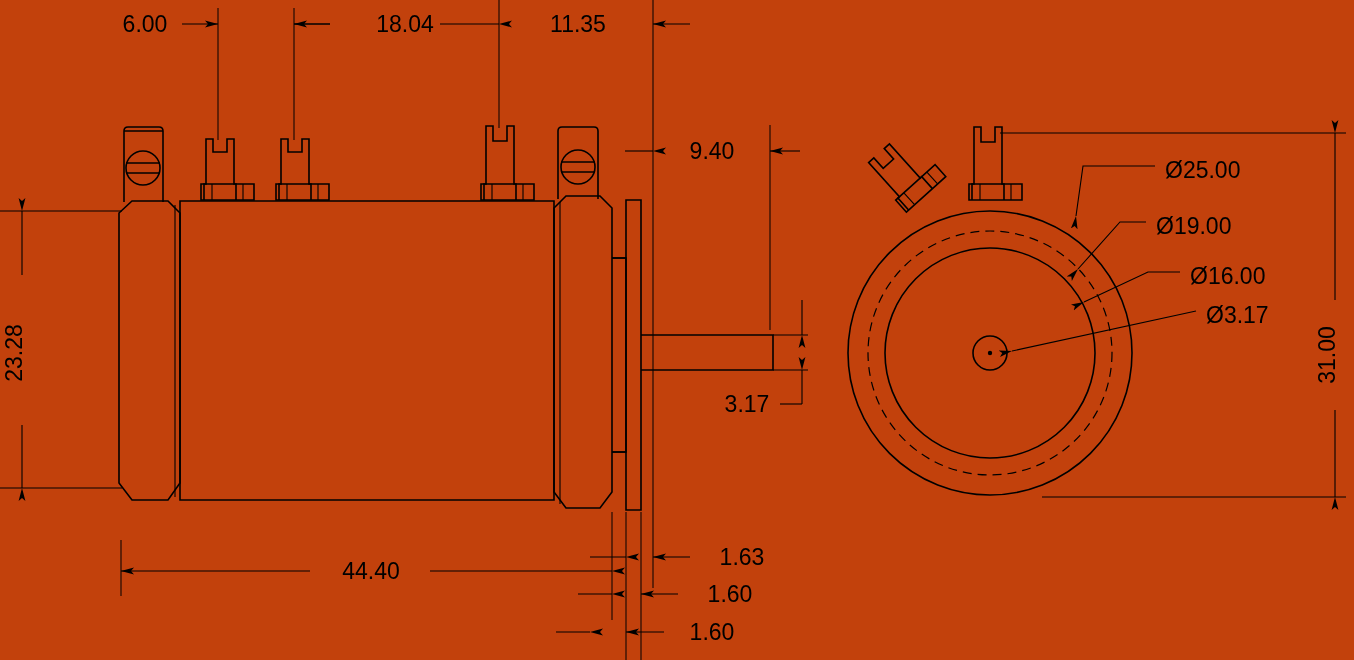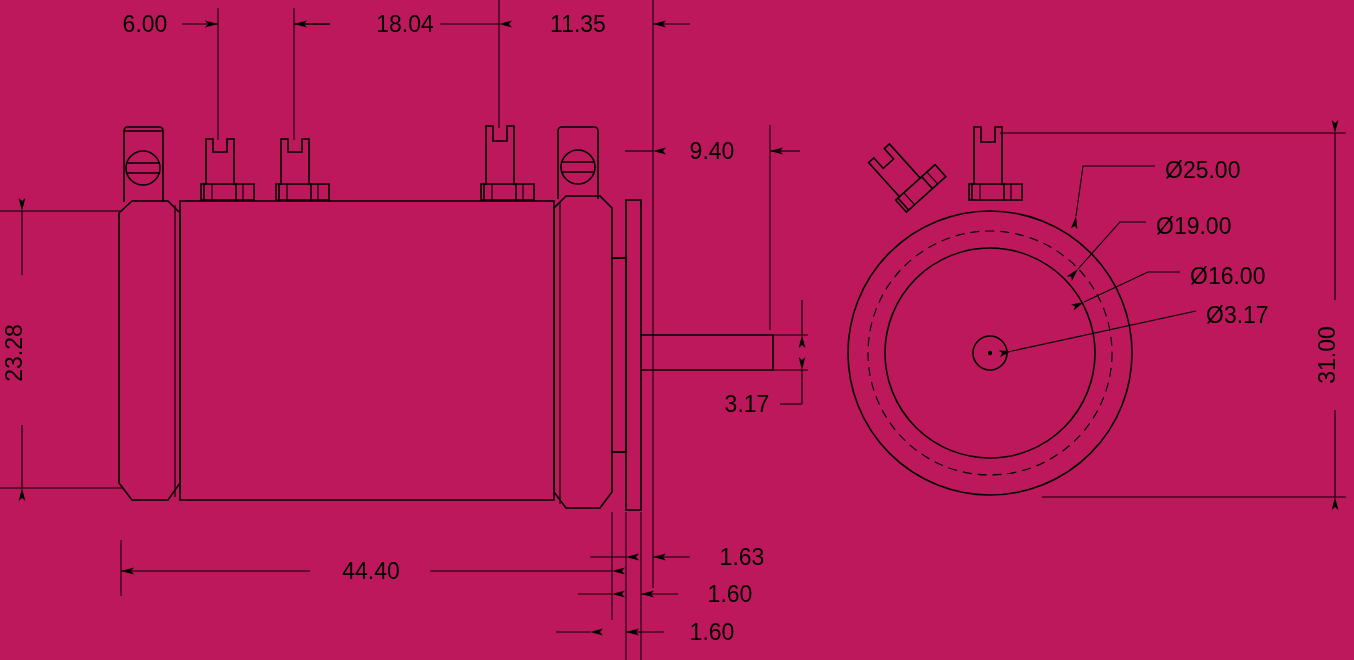--- a/index.html
+++ b/index.html
@@ -4,21 +4,21 @@
 <style>
   html, body {
     margin: 0;
     padding: 0;
     background: #ffffff;
   }
   #drawing-root {
     position: relative;
     width: 1354px;
     height: 660px;
-    background: #be185d;
+    background: #c2410c;
     font-family: "Liberation Sans", sans-serif;
     overflow: hidden;
   }
   svg.sheet {
     position: absolute;
     left: 0; top: 0;
     width: 1354px;
     height: 660px;
     display: block;
   }

